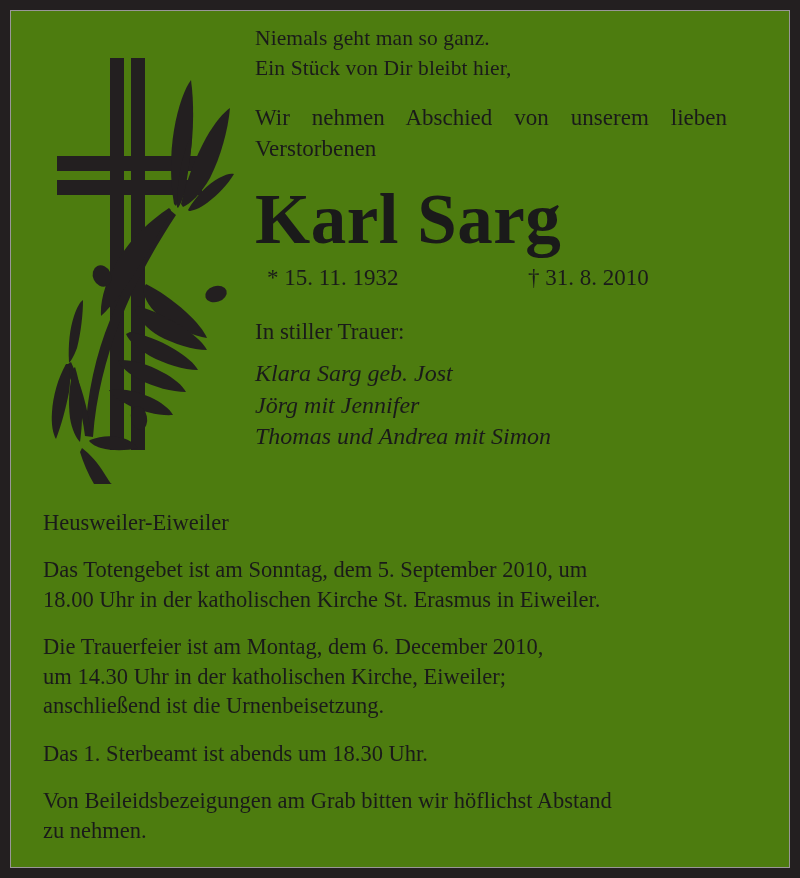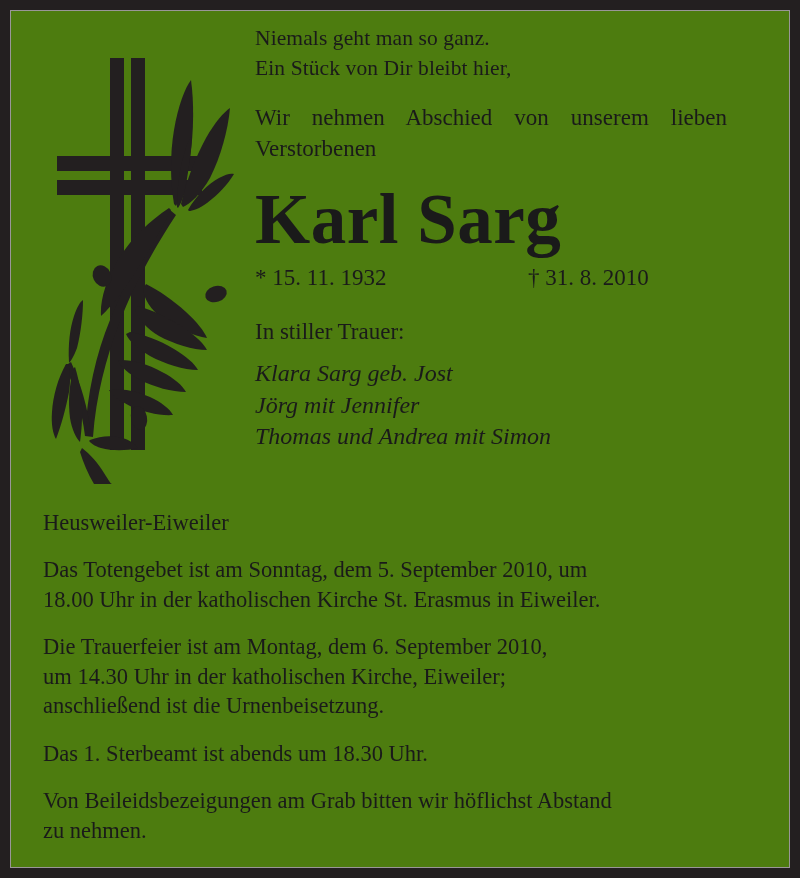--- a/index.html
+++ b/index.html
@@ -98,21 +98,21 @@
   }
 
   .dates {
     margin-top: 7px;
     font-size: 23px;
     line-height: 28px;
     color: #1a1a1a;
     position: relative;
     height: 28px;
   }
-  .dates .born { position: absolute; left: 0; top: 0; }
+  .dates .born { position: absolute; left: 12px; top: 0; }
   .dates .died { position: absolute; left: 273px; top: 0; }
 
   .mourn-label {
     margin-top: 25px;
     font-size: 23px;
     line-height: 30px;
     color: #1a1a1a;
   }
   .mourners {
     margin-top: 11px;
@@ -246,21 +246,21 @@
   <div class="col-bottom">
 
     <div class="place">Heusweiler-Eiweiler</div>
 
     <div class="para">
       <div>Das Totengebet ist am Sonntag, dem 5. September 2010, um</div>
       <div>18.00 Uhr in der katholischen Kirche St. Erasmus in Eiweiler.</div>
     </div>
 
     <div class="para">
-      <div>Die Trauerfeier ist am Montag, dem 6. September 2010,</div>
+      <div>Die Trauerfeier ist am Montag, dem 6. December 2010,</div>
       <div>um 14.30 Uhr in der katholischen Kirche, Eiweiler;</div>
       <div>anschließend ist die Urnenbeisetzung.</div>
     </div>
 
     <div class="para">
       <div>Das 1. Sterbeamt ist abends um 18.30 Uhr.</div>
     </div>
 
     <div class="para">
       <div>Von Beileidsbezeigungen am Grab bitten wir höflichst Abstand</div>

